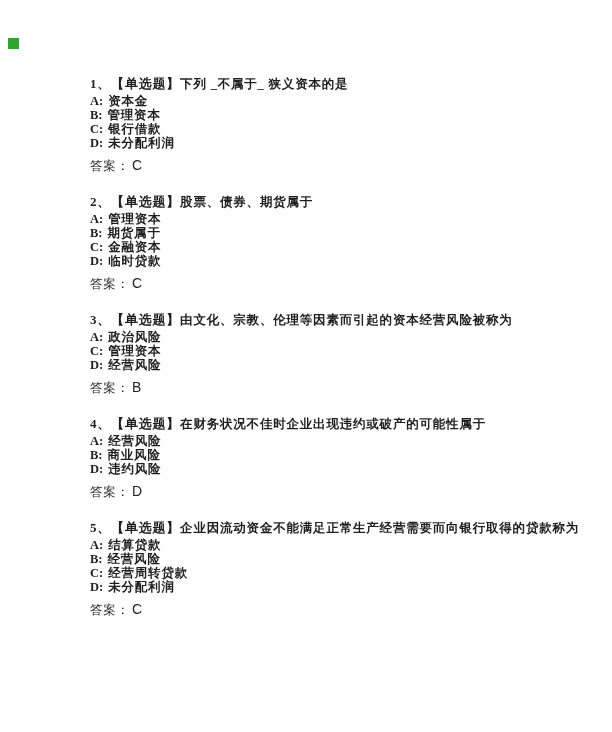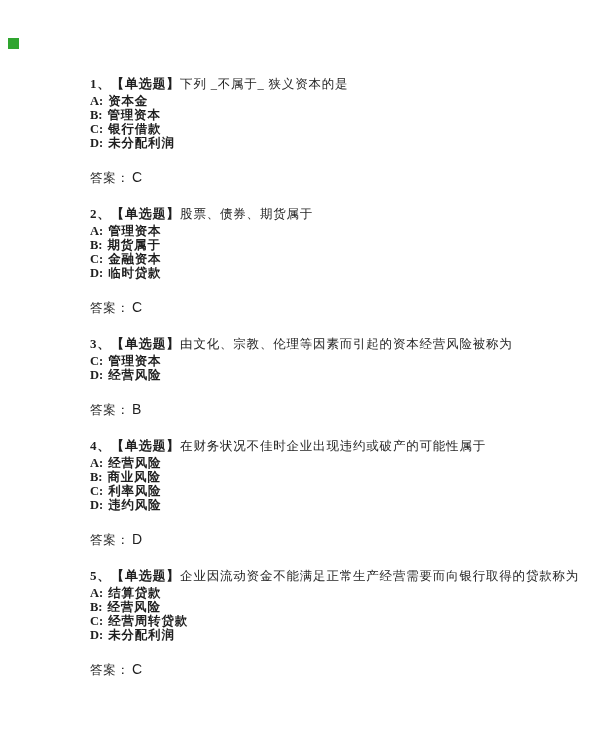--- a/index.html
+++ b/index.html
@@ -36,36 +36,36 @@
   .q-header {
     font-size: 13px;
     line-height: 19px;
     letter-spacing: 0.8px;
     white-space: nowrap;
   }
   .q-num, .q-tag {
     font-weight: bold;
   }
   .q-stem {
-    font-weight: normal;
+    font-weight: bold;
     font-size: 12.5px;
   }
   .option {
     font-size: 12.5px;
     line-height: 14px;
     letter-spacing: 0.8px;
     white-space: nowrap;
     font-weight: bold;
   }
   .option .key {
     letter-spacing: 0;
     margin-right: 5px;
   }
   .answer-row {
-    margin-top: 20px;
+    margin-top: 8px;
     font-size: 12.5px;
     line-height: 15px;
     letter-spacing: 0.8px;
   }
   .ans {
     font-family: "Liberation Sans", "DejaVu Sans", sans-serif;
     font-size: 14px;
     letter-spacing: 0;
     margin-left: 2px;
   }
@@ -96,32 +96,32 @@
     <div class="option"><span class="key">B:</span><span>期货属于</span></div>
     <div class="option"><span class="key">C:</span><span>金融资本</span></div>
     <div class="option"><span class="key">D:</span><span>临时贷款</span></div>
     <div class="answer-row"><span>答案：</span><span class="ans">C</span></div>
   </div>
 
   <div class="question">
     <div class="q-header">
       <span class="q-num">3、</span><span class="q-tag">【单选题】</span><span class="q-stem">由文化、宗教、伦理等因素而引起的资本经营风险被称为</span>
     </div>
+    <div class="option"><span class="key">A:</span><span>政治风险</span></div>
     <div class="option"><span class="key">C:</span><span>管理资本</span></div>
     <div class="option"><span class="key">D:</span><span>经营风险</span></div>
     <div class="answer-row"><span>答案：</span><span class="ans">B</span></div>
   </div>
 
   <div class="question">
     <div class="q-header">
       <span class="q-num">4、</span><span class="q-tag">【单选题】</span><span class="q-stem">在财务状况不佳时企业出现违约或破产的可能性属于</span>
     </div>
     <div class="option"><span class="key">A:</span><span>经营风险</span></div>
     <div class="option"><span class="key">B:</span><span>商业风险</span></div>
-    <div class="option"><span class="key">C:</span><span>利率风险</span></div>
     <div class="option"><span class="key">D:</span><span>违约风险</span></div>
     <div class="answer-row"><span>答案：</span><span class="ans">D</span></div>
   </div>
 
   <div class="question">
     <div class="q-header">
       <span class="q-num">5、</span><span class="q-tag">【单选题】</span><span class="q-stem">企业因流动资金不能满足正常生产经营需要而向银行取得的贷款称为</span>
     </div>
     <div class="option"><span class="key">A:</span><span>结算贷款</span></div>
     <div class="option"><span class="key">B:</span><span>经营风险</span></div>

